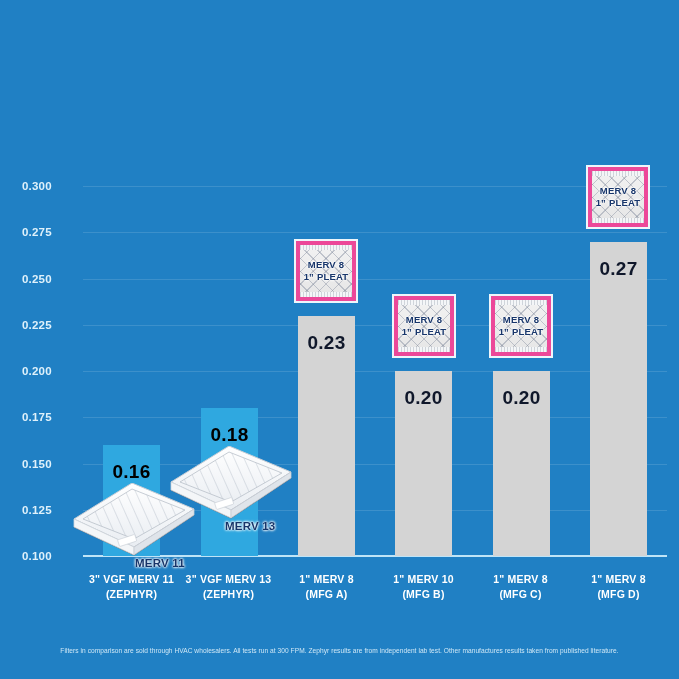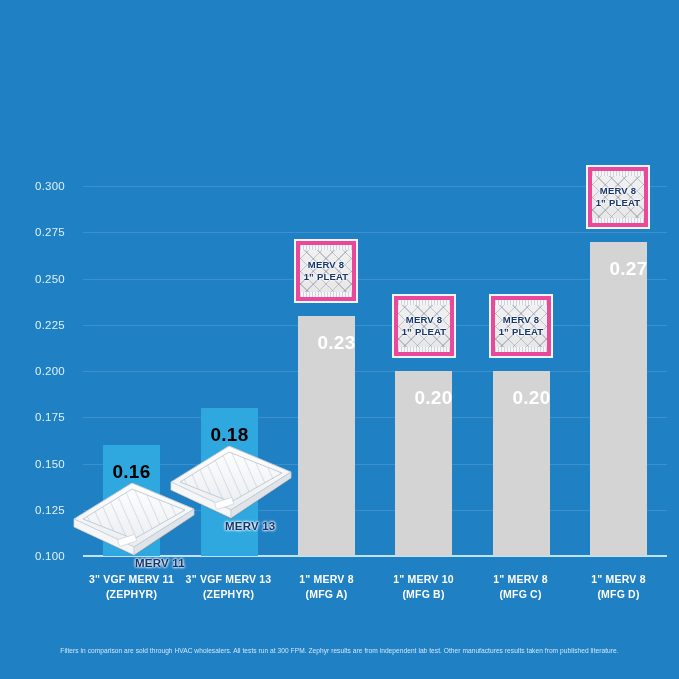--- a/index.html
+++ b/index.html
@@ -51,24 +51,24 @@
     top: 0;
     width: 679px;
     height: 679px;
   }
 
   
   .ytick {
     position: absolute;
     right: 0;
     width: 56px;
-    text-align: center;
+    text-align: left;
     color: #dff1fb;
     font-size: 11.5px;
-    font-weight: normal;
+    font-weight: bold;
     letter-spacing: 0.2px;
     transform: translateY(-50%);
   }
   .yticks {
     position: absolute;
     left: 22px;
     top: 0;
     width: 56px;
     height: 679px;
   }
@@ -98,21 +98,21 @@
 
   .bar-value {
     position: absolute;
     left: 0; right: 0;
     text-align: center;
     font-size: 19px;
     font-weight: bold;
     letter-spacing: 0.3px;
   }
   .bar-value.on-light { color: #000000; }
-  .bar-value.on-gray  { color: #ffffff; padding-left: 10px; }
+  .bar-value.on-gray  { color: #0f172a; }
 
   
   .pleat-flat {
     position: absolute;
     background: #ec4899;
     border: 2px solid #eef6fb;
     box-sizing: border-box;
     display: flex;
     align-items: center;
     justify-content: center;

